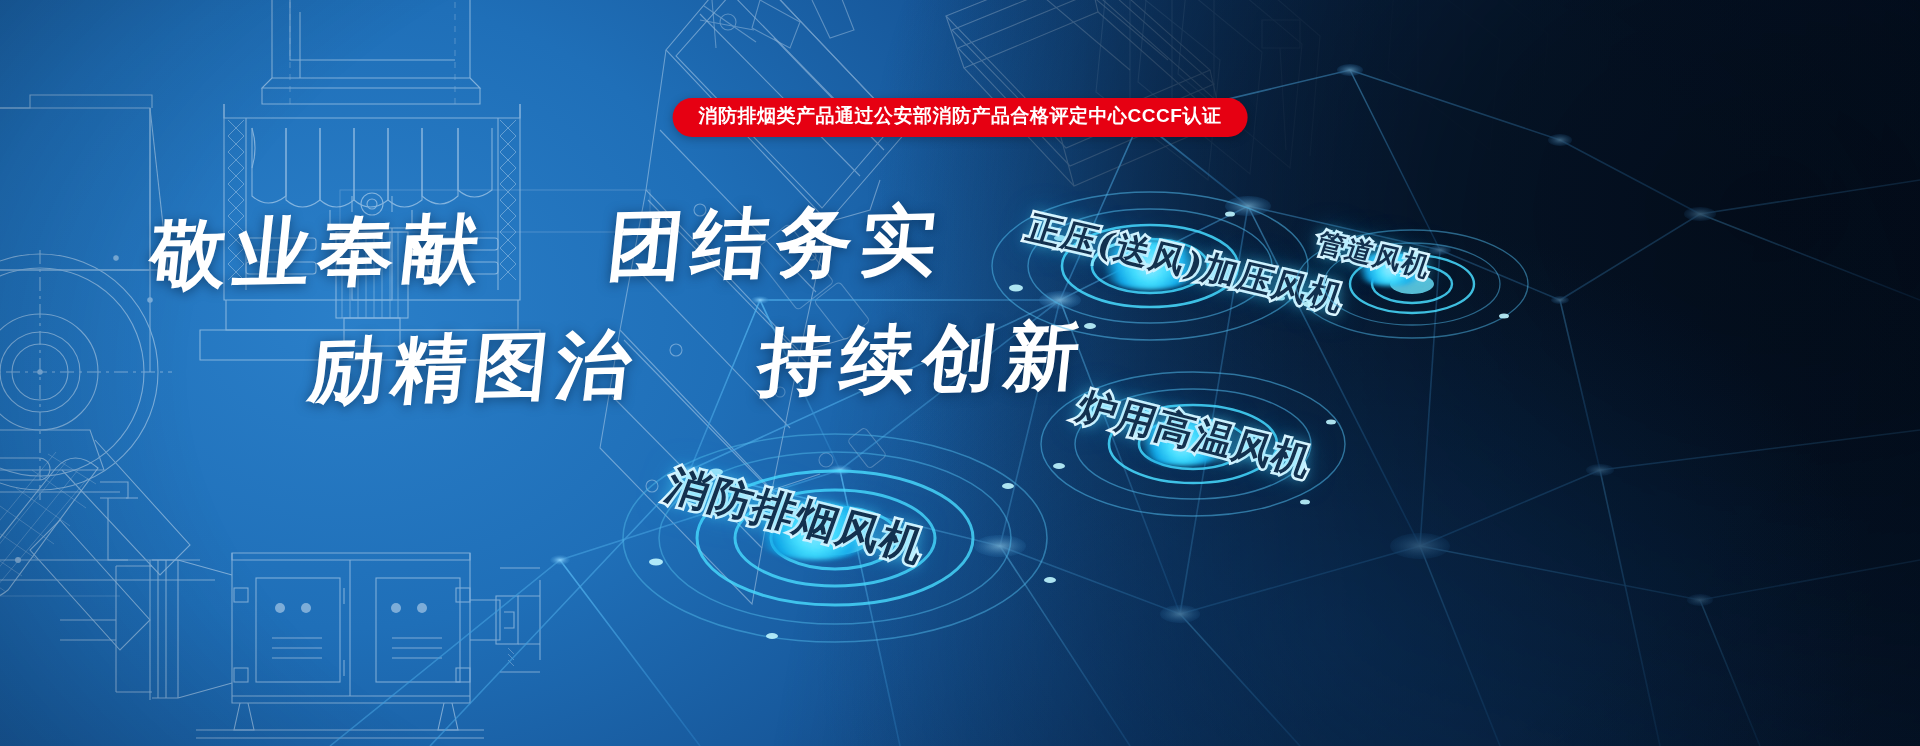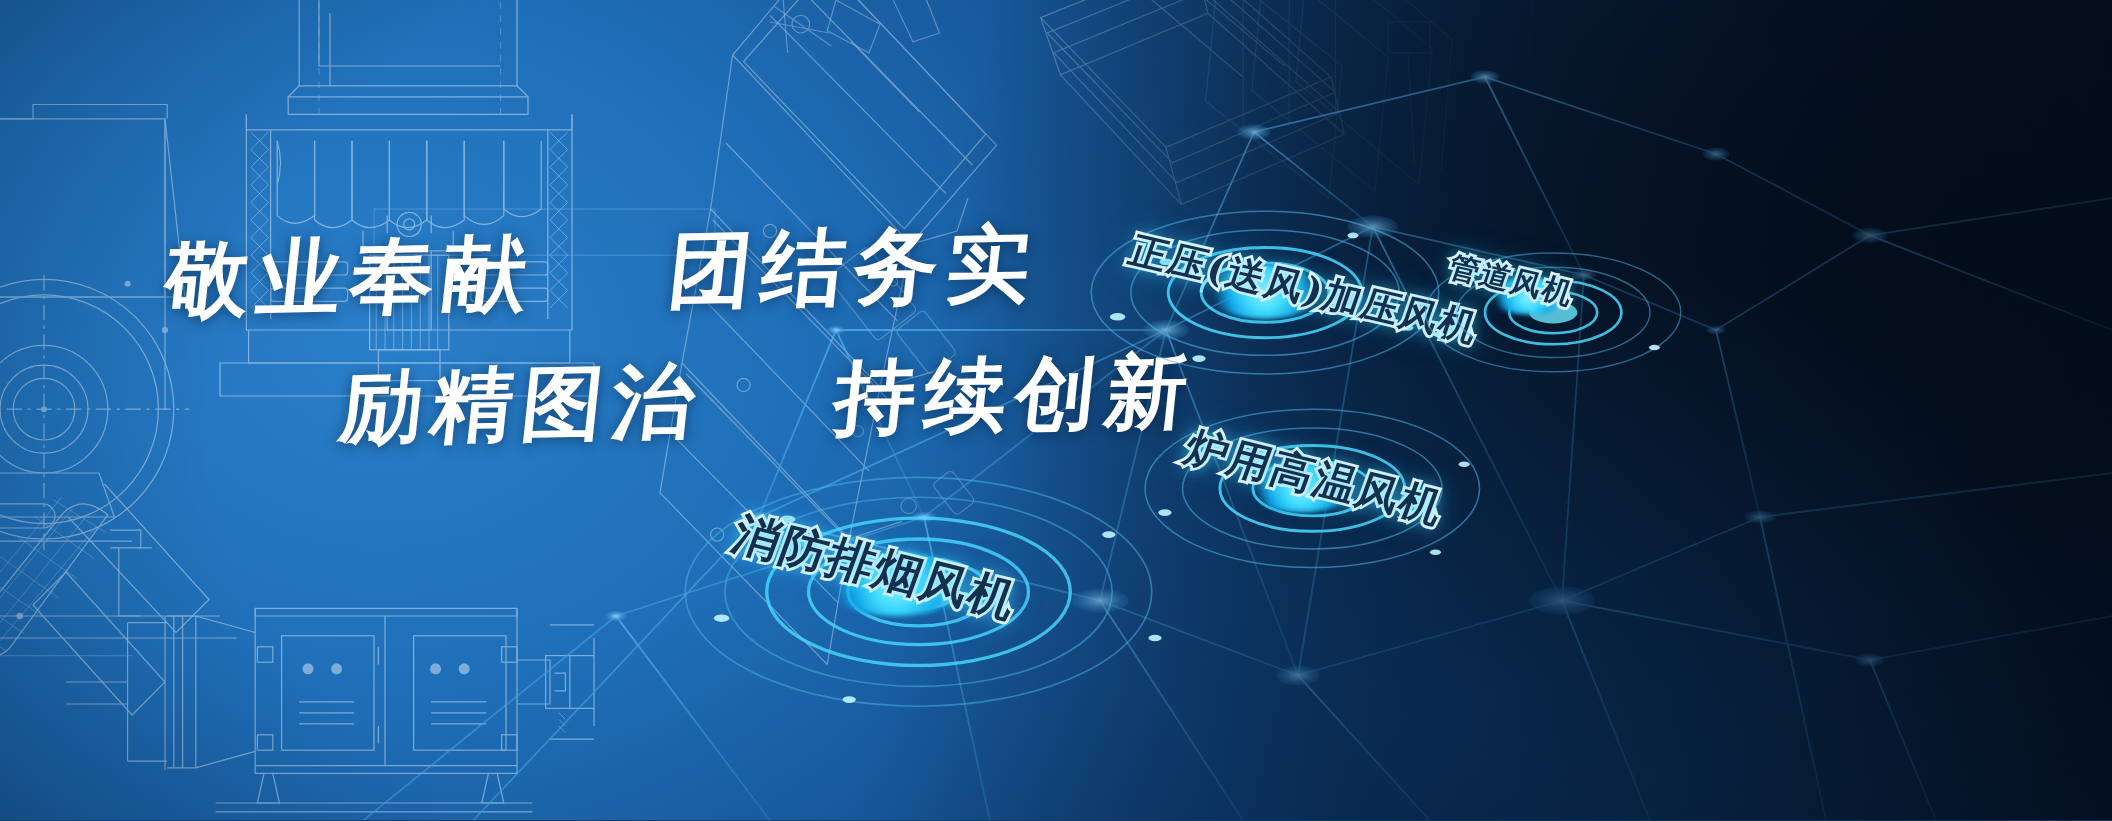--- a/index.html
+++ b/index.html
@@ -506,20 +506,21 @@
         <ellipse cx="36" cy="142" rx="7" ry="3.4"></ellipse>
         <ellipse cx="152" cy="216" rx="6" ry="3"></ellipse>
         <ellipse cx="388" cy="66" rx="6" ry="3"></ellipse>
         <ellipse cx="430" cy="160" rx="6" ry="3"></ellipse>
       </g>
     </svg>
     <div class="core"></div>
     <div class="plabel">消防排烟风机</div>
   </div>
 
+  <div class="cert">消防排烟类产品通过公安部消防产品合格评定中心CCCF认证</div>
 
   <div class="slogan">
     <div class="line line1">
       <span>敬业奉献</span>
       <span class="gap"></span>
       <span>团结务实</span>
     </div>
     <div class="line line2">
       <span>励精图治</span>
       <span class="gap"></span>

